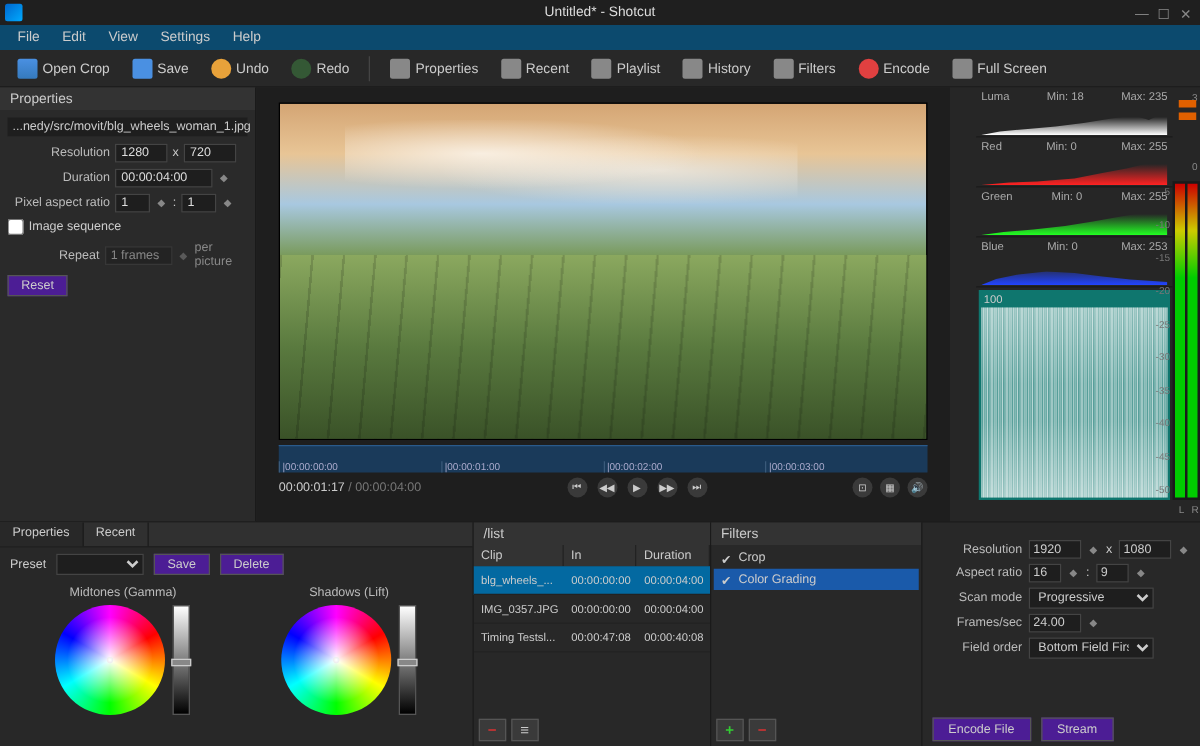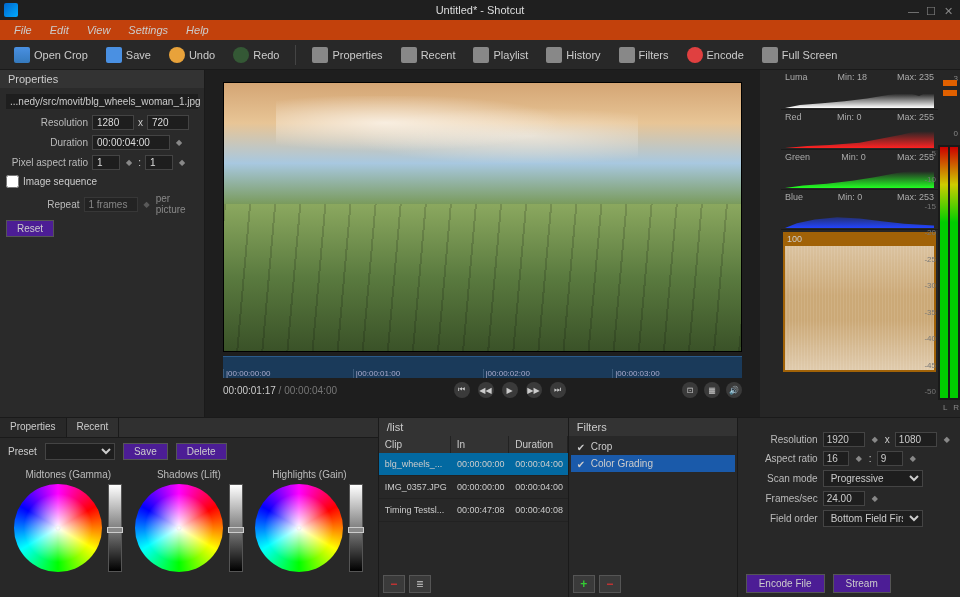--- a/index.html
+++ b/index.html
@@ -2,21 +2,21 @@
 <html><head>
 <meta charset="utf-8">
 <style>
 * { margin: 0; padding: 0; box-sizing: border-box; font-family: sans-serif; }
 body { background: #2a2a2a; color: #ccc; font-size: 11px; width: 960px; height: 597px; overflow: hidden; position: relative; }
 .titlebar { background: #1f1f1f; height: 20px; display: flex; align-items: center; justify-content: center; position: relative; }
 .titlebar-title { color: #ddd; font-size: 11px; }
 .titlebar-icons { position: absolute; right: 6px; display: flex; gap: 8px; }
 .titlebar-icons span { width: 10px; height: 10px; display: inline-block; color: #888; cursor: pointer; }
 .app-logo { position: absolute; left: 4px; width: 14px; height: 14px; background: linear-gradient(135deg,#06c,#0af); border-radius: 2px; }
-.menubar { background: #c2410c; height: 20px; display: flex; align-items: center; padding: 0 6px; gap: 2px; font-style: italic; }
+.menubar { background: #0c4a6e; height: 20px; display: flex; align-items: center; padding: 0 6px; gap: 2px; }
 .menubar span { padding: 2px 8px; cursor: pointer; }
 .toolbar { background: #282828; height: 30px; display: flex; align-items: center; padding: 0 8px; gap: 6px; border-bottom: 1px solid #1a1a1a; }
 .tool-btn { display: flex; align-items: center; gap: 4px; padding: 3px 6px; cursor: pointer; }
 .tool-icon { width: 16px; height: 16px; display: inline-block; }
 .tool-sep { width: 1px; height: 20px; background: #444; margin: 0 4px; }
 .icon-folder { background: linear-gradient(#4a90e2,#357abd); border-radius: 2px; }
 .icon-save { background: #4a90e2; border-radius: 2px; position: relative; }
 .icon-undo { background: #e8a23a; border-radius: 50%; }
 .icon-redo { background: #45a048; border-radius: 50%; opacity: 0.4; }
 .icon-rec { background: #e04040; border-radius: 50%; }
@@ -42,21 +42,21 @@
 .trans-btn { width: 16px; height: 16px; background: #3a3a3a; border-radius: 50%; cursor: pointer; display: flex; align-items: center; justify-content: center; font-size: 8px; }
 .scopes-panel { width: 200px; background: #262626; display: flex; }
 .scope-col { flex: 1; margin-left: 21px; }
 .scope-row { height: 40px; border-bottom: 1px solid #1a1a1a; padding: 2px 4px; position: relative; }
 .scope-labels { display: flex; justify-content: space-between; font-size: 9px; color: #aaa; }
 .scope-graph { height: 24px; margin-top: 2px; position: relative; }
 .graph-luma { background: linear-gradient(to top, #fff 0%, transparent 60%); clip-path: polygon(0 100%, 10% 88%, 25% 80%, 40% 72%, 55% 60%, 70% 45%, 82% 35%, 90% 50%, 100% 20%, 100% 100%); }
 .graph-red { background: linear-gradient(to top, #f22 0%, transparent 70%); clip-path: polygon(0 100%, 15% 92%, 30% 88%, 50% 78%, 65% 60%, 78% 45%, 88% 30%, 100% 10%, 100% 100%); }
 .graph-green { background: linear-gradient(to top, #2f2 0%, transparent 70%); clip-path: polygon(0 100%, 12% 90%, 28% 82%, 45% 70%, 60% 55%, 75% 38%, 88% 25%, 100% 5%, 100% 100%); }
 .graph-blue { background: linear-gradient(to top, #24f 0%, transparent 70%); clip-path: polygon(0 100%, 8% 80%, 20% 65%, 35% 55%, 50% 60%, 65% 72%, 80% 82%, 100% 90%, 100% 100%); }
-.waveform { height: 140px; background: #a16207; margin: 2px; position: relative; overflow: hidden; }
+.waveform { height: 168px; background: #0f766e; margin: 2px; position: relative; overflow: hidden; }
 .waveform-label { position: absolute; top: 2px; left: 4px; color: #ccc; font-size: 9px; z-index: 2; }
 .wave-noise { position: absolute; inset: 14px 2px 2px; background: repeating-linear-gradient(90deg, rgba(255,255,255,0.6) 0, rgba(255,255,255,0.3) 1px, rgba(255,255,255,0.7) 2px, rgba(255,255,255,0.2) 3px), linear-gradient(to bottom, rgba(255,255,255,0.3), transparent 40%, transparent 60%, rgba(255,255,255,0.4)); filter: contrast(1.4); }
 .scope-scale { width: 22px; font-size: 8px; color: #888; display: flex; flex-direction: column; justify-content: space-between; padding: 4px 2px; text-align: right; }
 .audio-meters { position: absolute; right: 0; top: 145px; width: 22px; height: 255px; background: #1a1a1a; display: flex; gap: 2px; padding: 2px; }
 .meter-scale { width: 16px; position: absolute; right: 24px; top: 145px; height: 255px; font-size: 8px; color: #777; display: flex; flex-direction: column; justify-content: space-between; padding: 4px 0; text-align: right; }
 .meter-bar { flex: 1; background: linear-gradient(to top, #0c0 0%, #0c0 70%, #cc0 85%, #c00 100%); }
 .meter-label { position: absolute; bottom: -12px; font-size: 8px; color: #888; width: 100%; display: flex; justify-content: space-around; }
 .audio-clip { position: absolute; right: 3px; top: 80px; display: flex; flex-direction: column; gap: 4px; }
 .clip-ind { width: 14px; height: 6px; background: #e06000; }
 .bottom-area { display: flex; height: 180px; background: #282828; border-top: 1px solid #1a1a1a; }
@@ -342,29 +342,20 @@
         </div>
         <div class="wheel-group">
           <div class="wheel-label">Shadows (Lift)</div>
           <div class="wheel-container">
             <div class="color-wheel">
               <div class="wheel-dot"></div>
             </div>
             <div class="vert-slider"></div>
           </div>
         </div>
-        <div class="wheel-group">
-          <div class="wheel-label">Highlights (Gain)</div>
-          <div class="wheel-container">
-            <div class="color-wheel">
-              <div class="wheel-dot"></div>
-            </div>
-            <div class="vert-slider"></div>
-          </div>
-        </div>
       </div>
   </div>
 
   <div class="playlist-panel">
     <div class="panel-header">/list</div>
     <div class="playlist-header" id="pl-cols">
         <div class="pl-col">Clip</div>
         <div class="pl-col">In</div>
         <div class="pl-col">Duration</div>
       </div>

